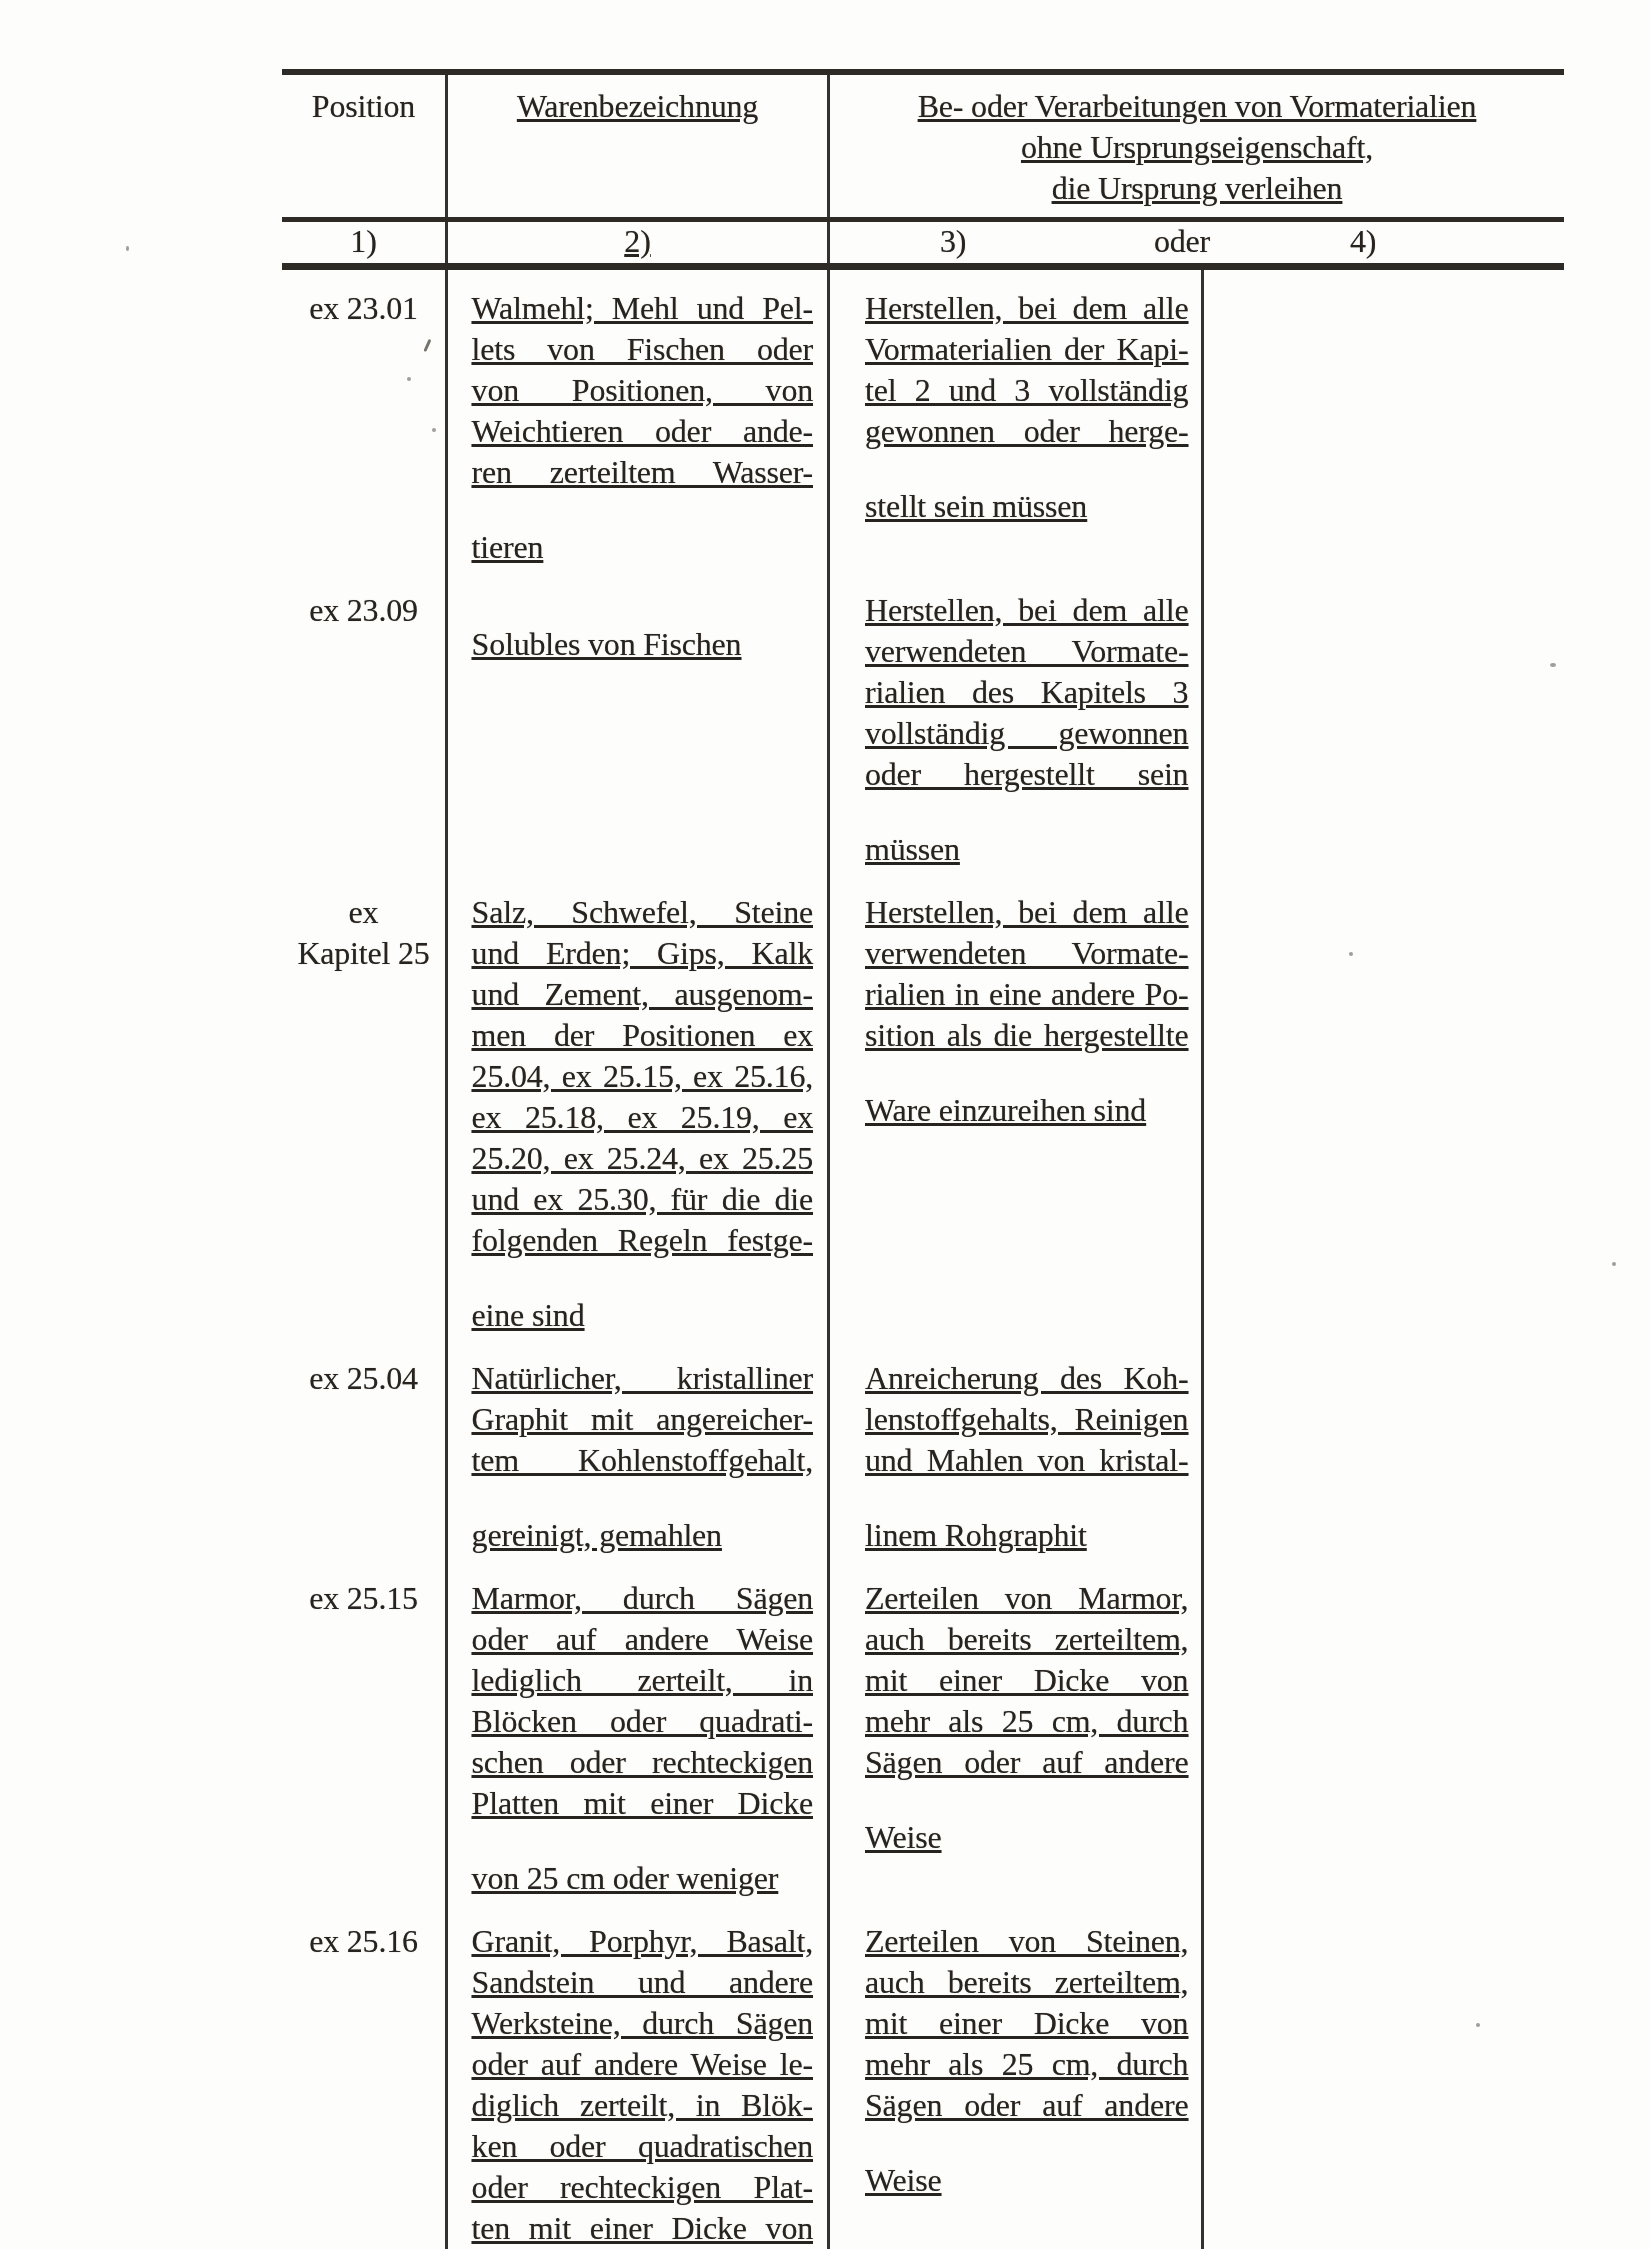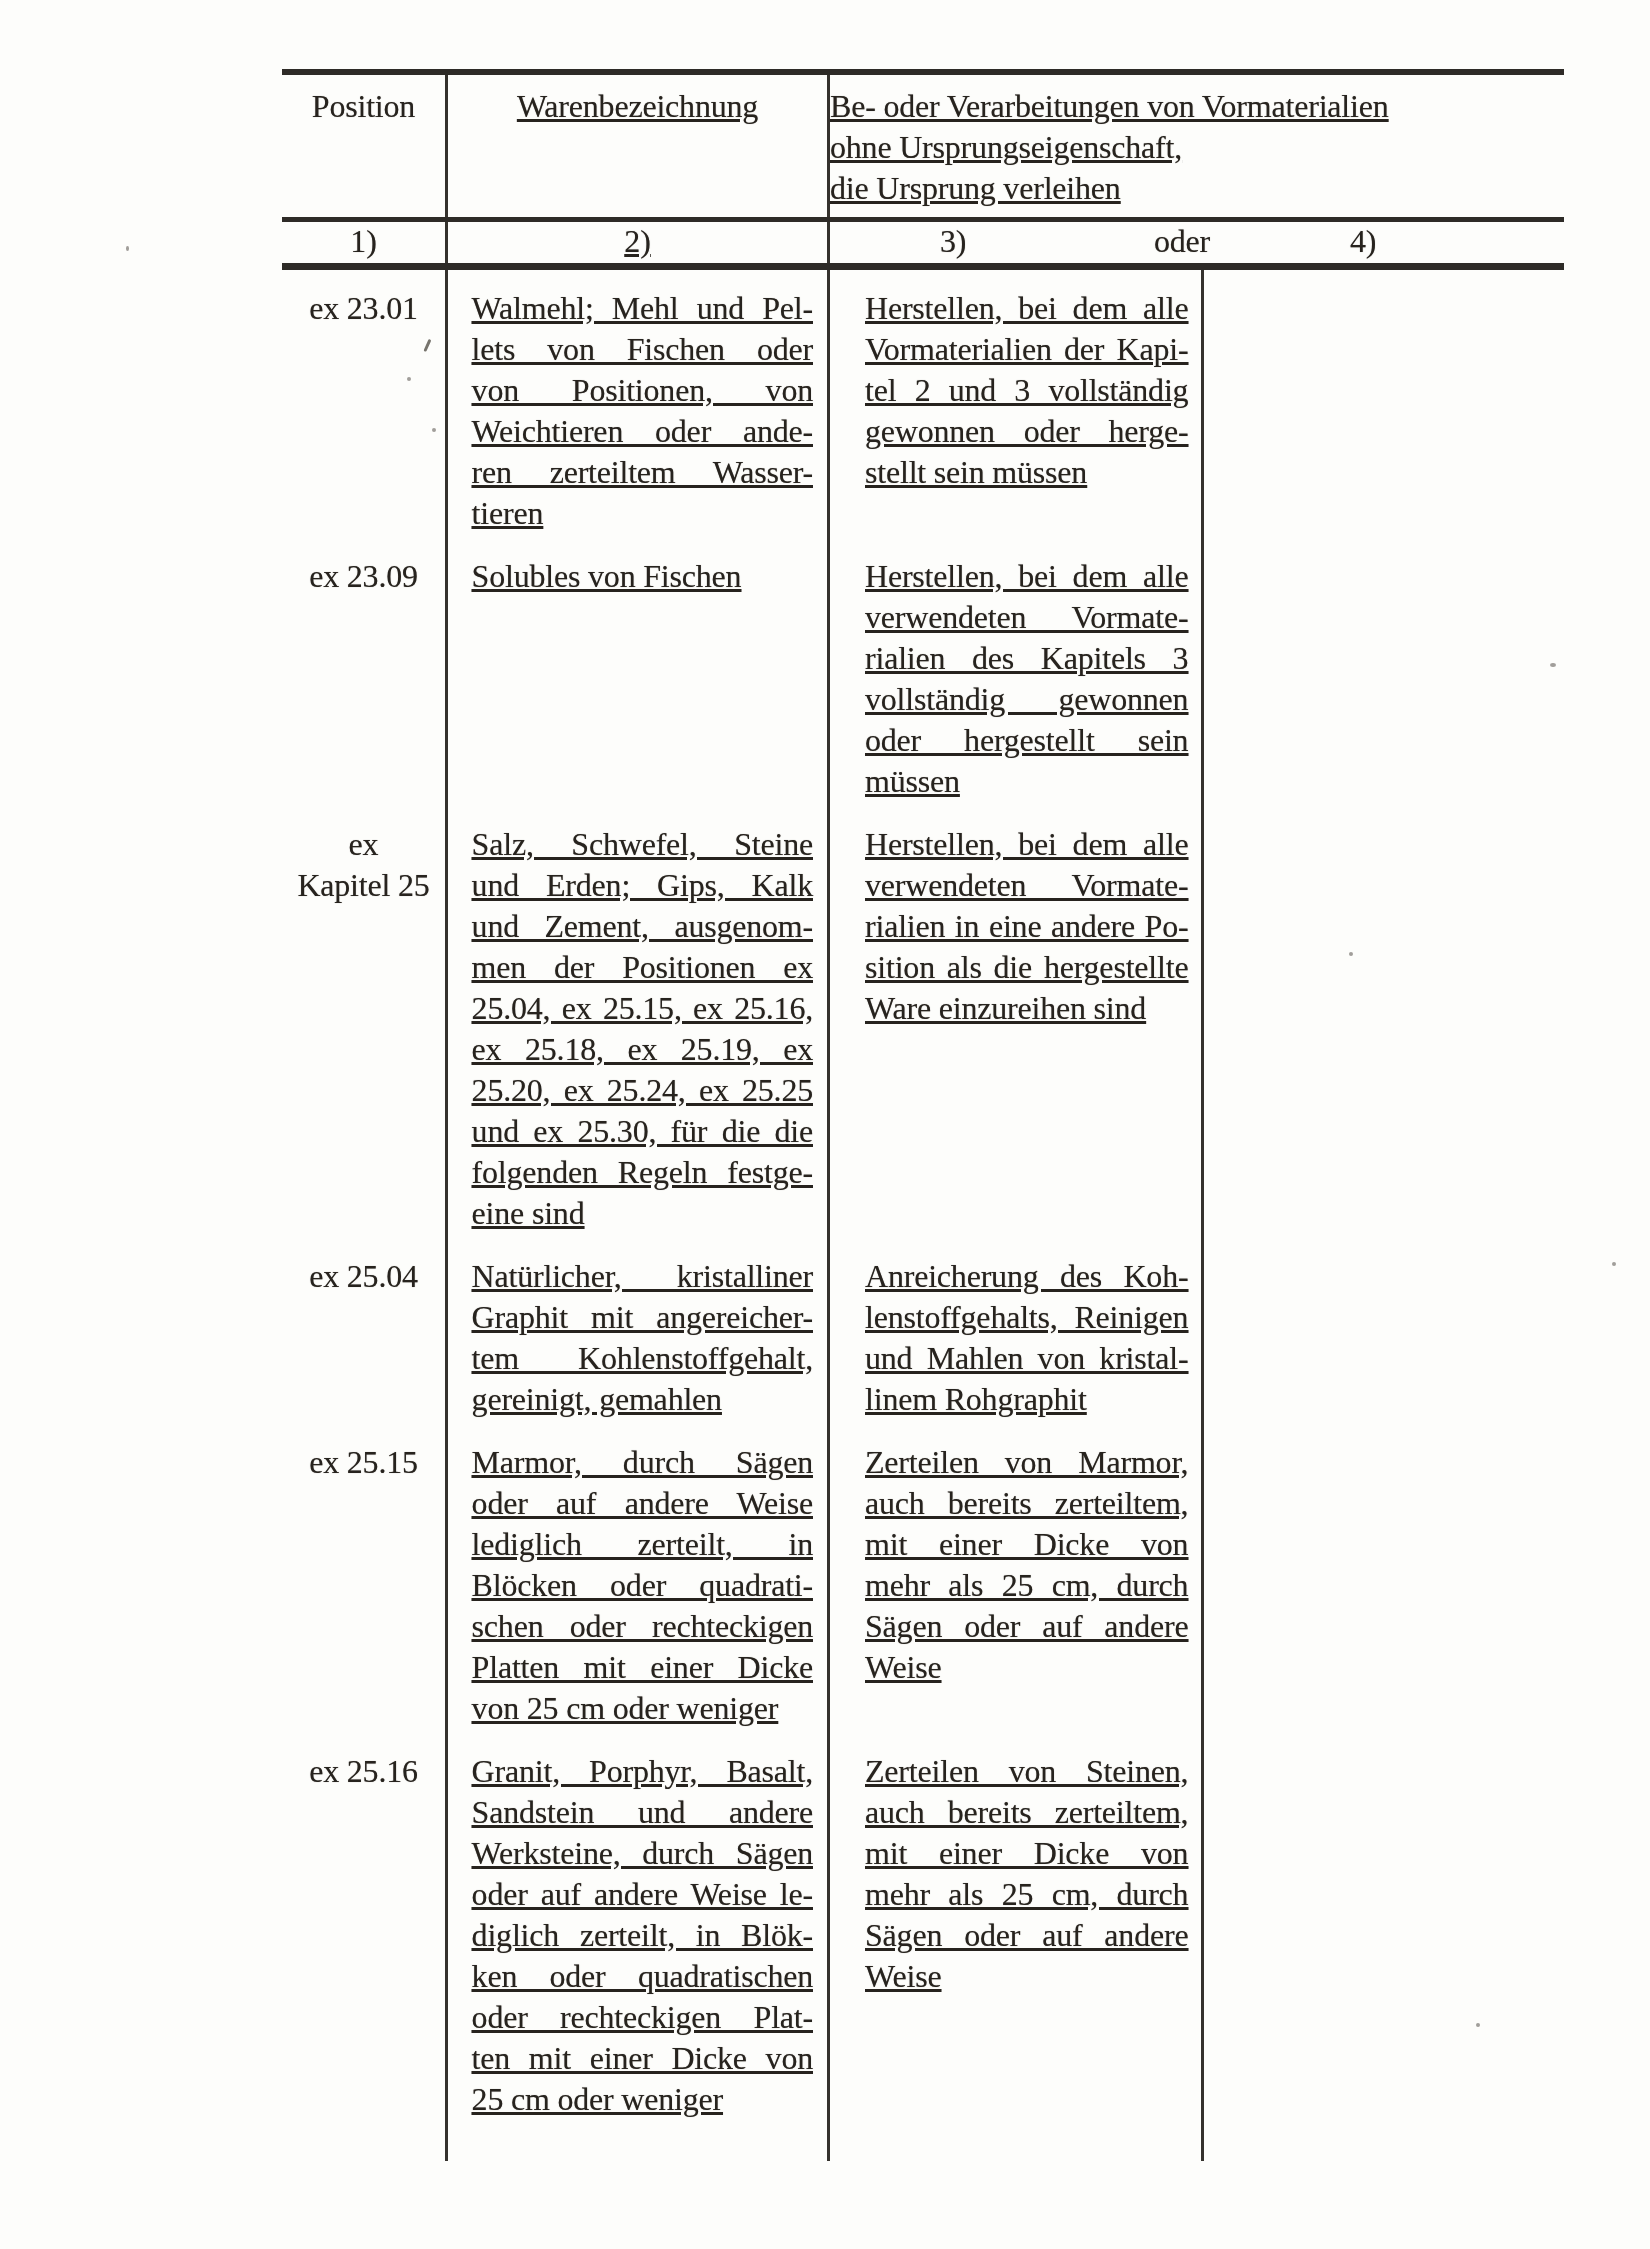--- a/index.html
+++ b/index.html
@@ -37,21 +37,21 @@
   .bl { border-left: 3.2px solid #35322d; text-decoration: underline; }
   
   .head-cell {
     padding-top: 11px;
     padding-bottom: 7.9px;
     text-align: center;
     min-height: 118px;
     box-sizing: border-box;
   }
   .head-merged { grid-column: 3 / 5; }
-  .head-merged .ln { text-align: left; white-space: nowrap; }
+  .head-merged .ln { text-align: center; white-space: nowrap; }
   
   .num-cell {
     height: 41px;
     line-height: 39px;
     text-align: center;
     box-sizing: border-box;
   }
   .num-merged {
     grid-column: 3 / 5;
     position: relative;
@@ -70,20 +70,21 @@
   .pos-cell .ln { text-align: center; white-space: nowrap; }
   .desc-cell { padding-left: 23.6px; padding-right: 14px; }
   .proc-cell { padding-left: 35px; padding-right: 12.6px; }
   .desc-cell .ln, .proc-cell .ln {
     white-space: nowrap;
     text-align: justify;
     text-align-last: justify;
   }
   .desc-cell .ln:last-child, .proc-cell .ln:last-child {
     text-align-last: left;
+    margin-top: 34px;
   }
   .tail { height: 19px; }
   
   .speck {
     position: absolute;
     background: #55514a;
     border-radius: 50%;
     opacity: 0.55;
   }
   .speck.stroke {

